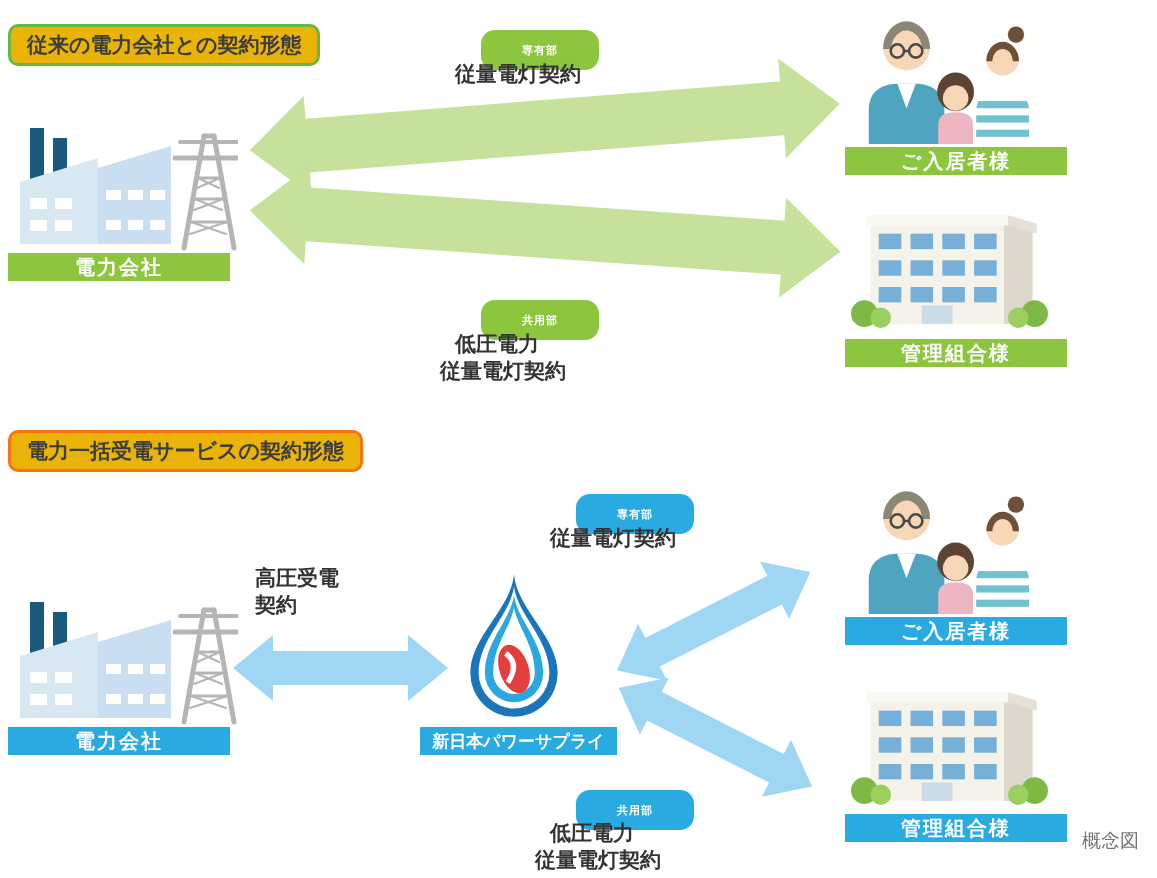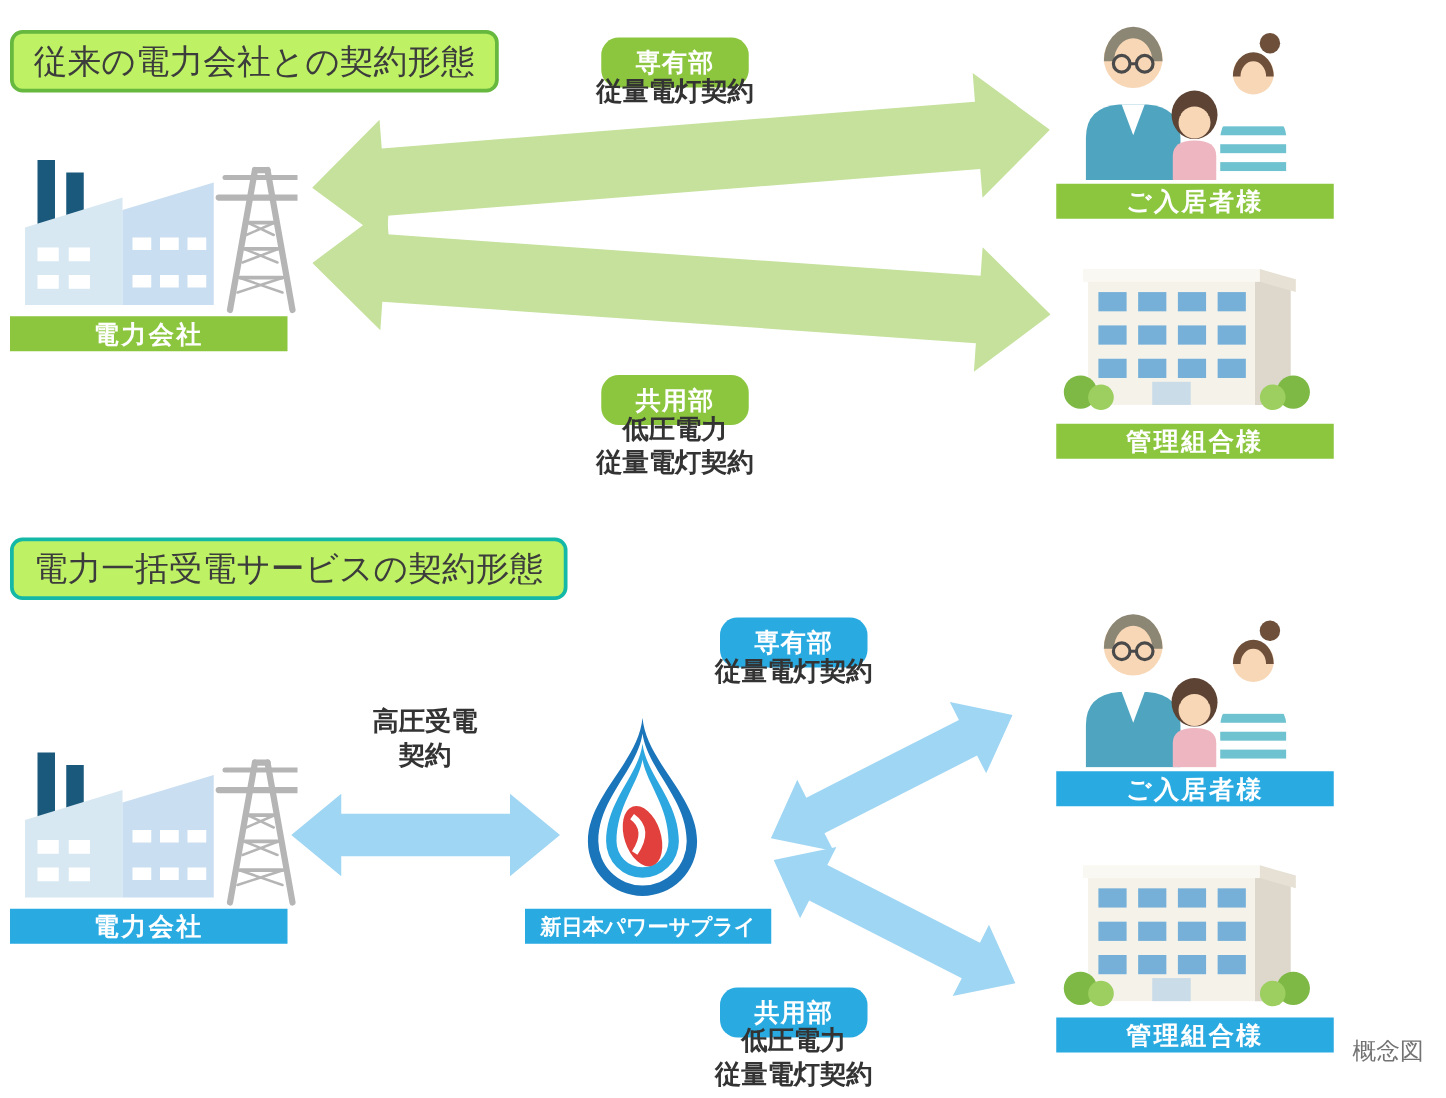--- a/index.html
+++ b/index.html
@@ -1,37 +1,37 @@
 <!DOCTYPE html>
 <html><head>
 <meta charset="utf-8">
 <style>
   * { margin:0; padding:0; box-sizing:border-box; }
   html,body { background:#ffffff; }
   body { font-family:"Liberation Sans","DejaVu Sans",sans-serif; color:#333; }
   .canvas { position:relative; width:1157px; height:878px; background:#ffffff; overflow:hidden; }
 
-  .title { position:absolute; font-size:27px; font-weight:normal; color:#3c3c3c;
-           padding:4px 16px; border-radius:10px; background:#bef264; white-space:nowrap; }
+  .title { position:absolute; font-size:21px; font-weight:bold; color:#3c3c3c;
+           padding:4px 16px; border-radius:10px; background:#eab308; white-space:nowrap; }
   .title.green { border:3px solid #66b83f; }
-  .title.blue  { border:3px solid #14b8a6; }
+  .title.blue  { border:3px solid #f97316; }
 
   .bar { position:absolute; height:28px; display:flex; align-items:center; justify-content:center;
          color:#fff; font-size:20px; font-weight:bold; letter-spacing:2px; white-space:nowrap; }
   .bar.green { background:#8cc63f; }
   .bar.blue  { background:#29abe2; }
   .bar.small { font-size:17px; letter-spacing:0; }
 
   .pill { position:absolute; width:118px; height:40px; border-radius:14px;
           display:flex; align-items:center; justify-content:center;
-          color:#fff; font-size:20px; font-weight:bold; letter-spacing:1px; }
+          color:#fff; font-size:11px; font-weight:bold; letter-spacing:1px; }
   .pill.green { background:#8cc63f; }
   .pill.blue  { background:#29abe2; }
 
-  .ctext { position:absolute; text-align:center; font-size:21px; font-weight:600;
+  .ctext { position:absolute; text-align:left; font-size:21px; font-weight:600;
            color:#333; line-height:1.25; white-space:nowrap; }
 
   .arrow { position:absolute; }
   .garrow { fill:#c5e19c; }
   .barrow { fill:#9fd6f3; }
 
   .illus { position:absolute; }
   .note { position:absolute; font-size:19px; color:#737373; white-space:nowrap; }
   .defs { position:absolute; width:0; height:0; }
 </style>

